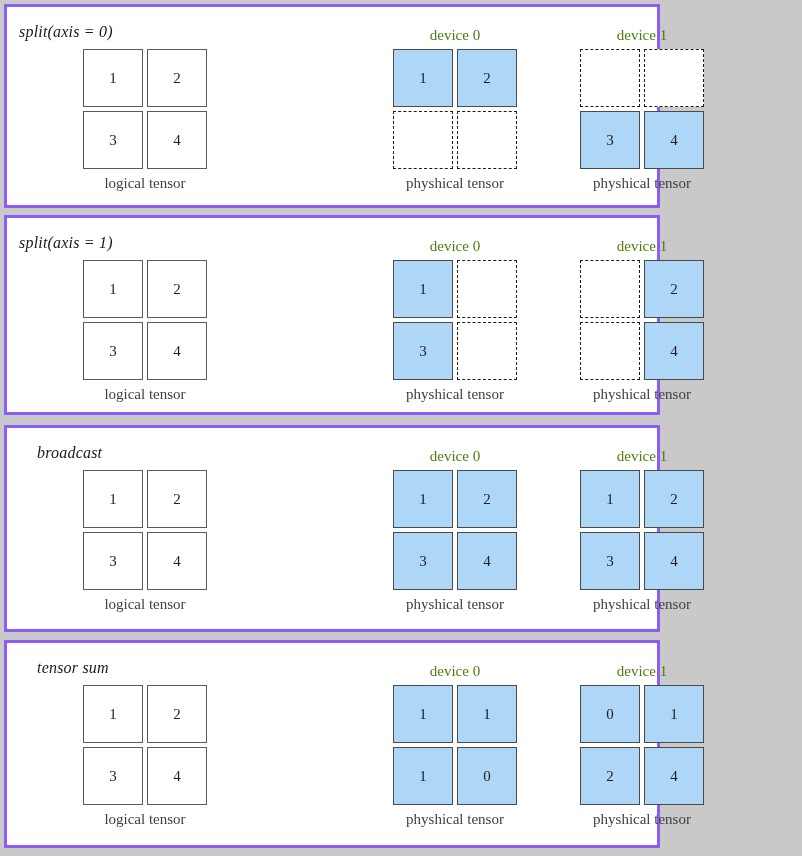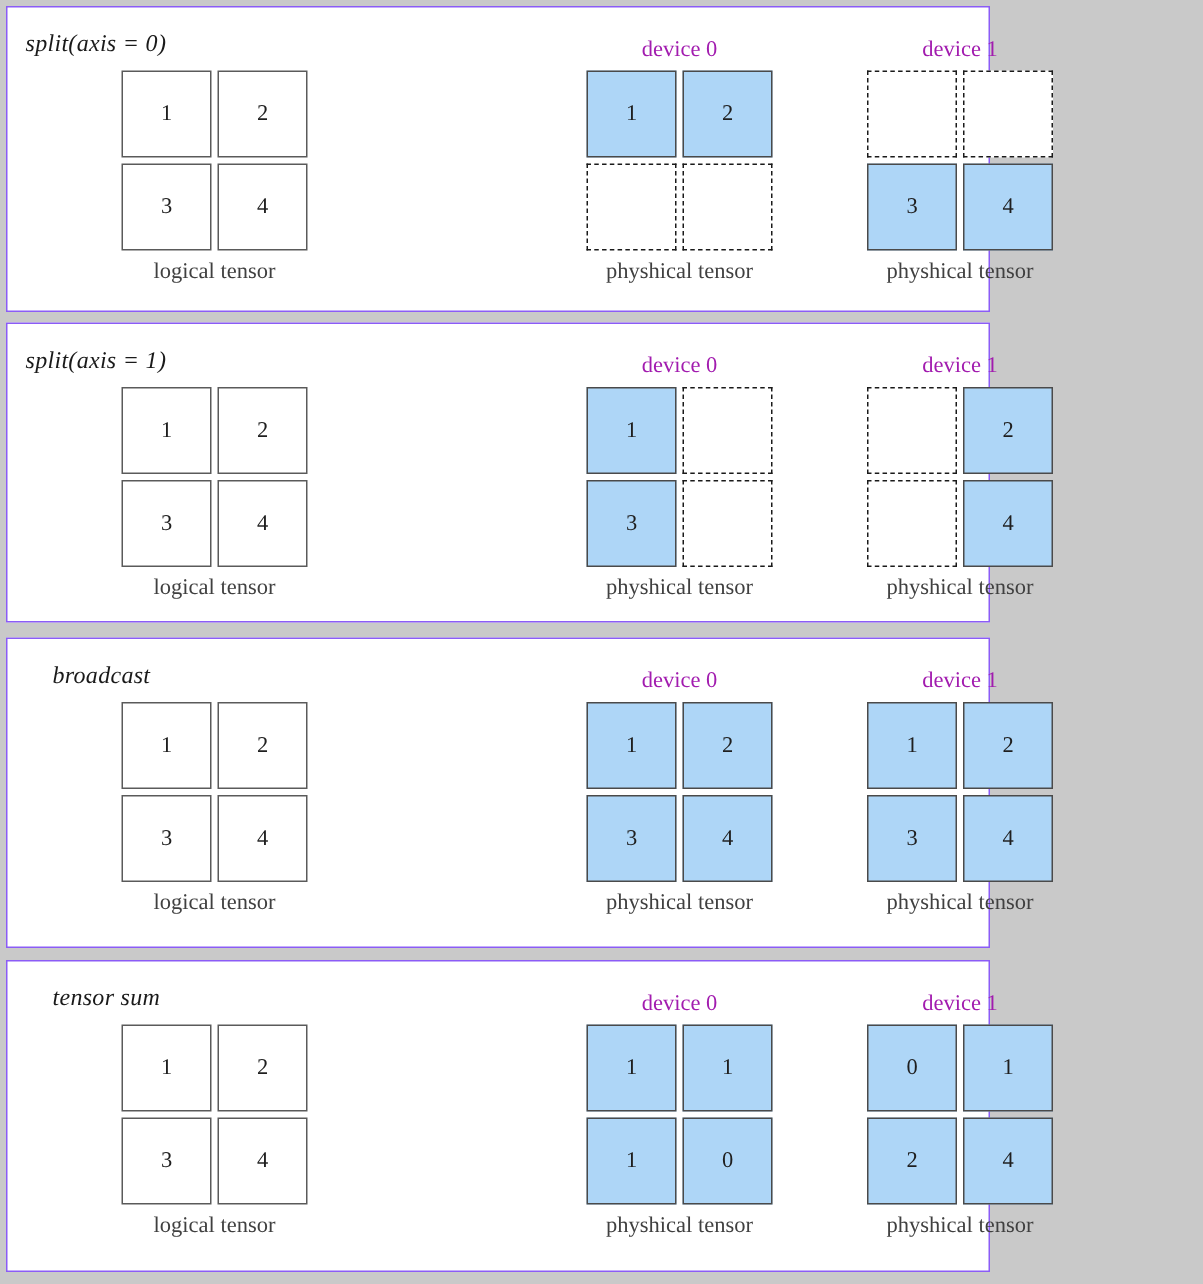--- a/index.html
+++ b/index.html
@@ -15,21 +15,21 @@
     background: #c9c9c9;
     font-family: "Liberation Serif", "DejaVu Serif", serif;
     overflow: hidden;
     box-sizing: border-box;
   }
   .panel {
     position: absolute;
     left: 4px;
     width: 656px;
     background: #ffffff;
-    border: 1px solid #8b5cf6;
+    border: 3px solid #8b5cf6;
     box-sizing: border-box;
   }
   .panel-0 { top: 4px;   height: 204px; }
   .panel-1 { top: 215px; height: 200px; text-decoration: underline; }
   .panel-2 { top: 425px; height: 207px; }
   .panel-3 { top: 640px; height: 208px; }
 
   .op-label {
     position: absolute;
     top: 16px;
@@ -47,21 +47,21 @@
     position: absolute;
     width: 124px;
   }
   .block-title {
     position: absolute;
     top: 0px;
     left: 0;
     width: 124px;
     text-align: center;
     font-size: 15px;
-    color: #a21caf;
+    color: #4d7c0f;
     white-space: nowrap;
   }
   .grid {
     position: absolute;
     top: 22px;
     left: 0;
     width: 124px;
     height: 122px;
     display: grid;
     grid-template-columns: 60px 60px;

